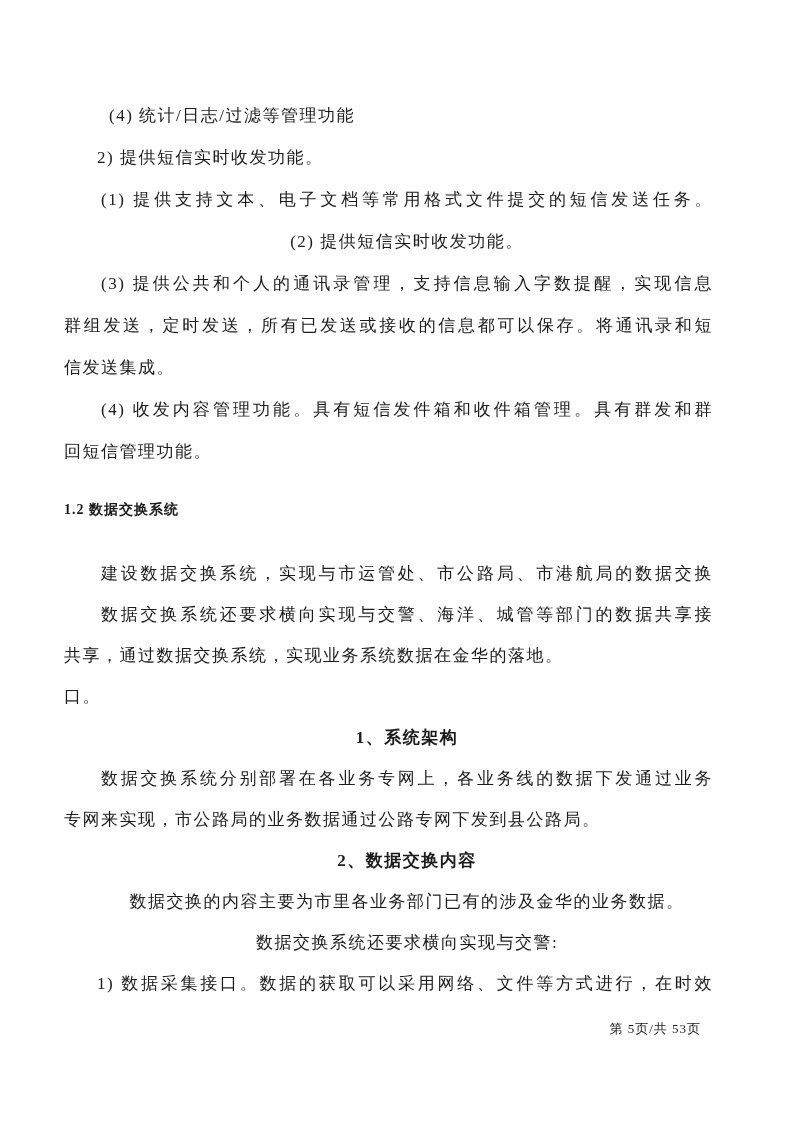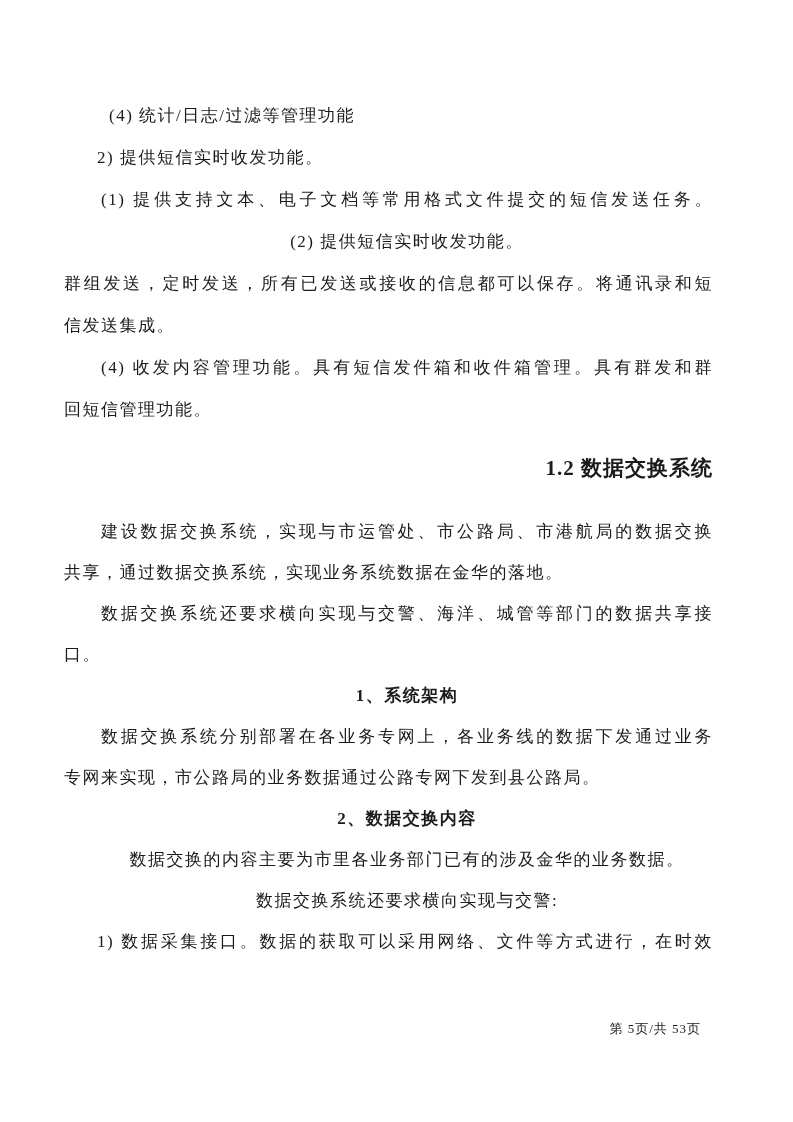--- a/index.html
+++ b/index.html
@@ -38,28 +38,27 @@
     text-align-last: justify;
     -moz-text-align-last: justify;
   }
   
   .i0  { padding-left: 0; }
   .i33 { padding-left: 33px; }
   .i37 { padding-left: 37px; text-align: center; }
   .i45 { padding-left: 45px; }
   .bold { font-weight: bold; }
   .heading {
-    font-size: 21px;
+    font-size: 14px;
     font-weight: bold;
     line-height: 42px;
     letter-spacing: 1px;
     margin-top: 16px;
     margin-bottom: 22px;
     white-space: nowrap;
-    text-align: right;
   }
   .footer {
     position: absolute;
     top: 1018px;
     right: 92px;
     font-size: 13px;
     letter-spacing: 1px;
     line-height: 22px;
     white-space: nowrap;
   }
@@ -68,32 +67,33 @@
 <body>
 
 <div class="page">
   <div class="content">
 
     <div class="group1">
       <div class="ln i45">(4) 统计/日志/过滤等管理功能</div>
       <div class="ln i33">2) 提供短信实时收发功能。</div>
       <div class="ln i37 just">(1) 提供支持文本、电子文档等常用格式文件提交的短信发送任务。</div>
       <div class="ln i37">(2) 提供短信实时收发功能。</div>
+      <div class="ln i37 just">(3) 提供公共和个人的通讯录管理，支持信息输入字数提醒，实现信息</div>
       <div class="ln i0 just">群组发送，定时发送，所有已发送或接收的信息都可以保存。将通讯录和短</div>
       <div class="ln i0">信发送集成。</div>
       <div class="ln i37 just">(4) 收发内容管理功能。具有短信发件箱和收件箱管理。具有群发和群</div>
       <div class="ln i0">回短信管理功能。</div>
     </div>
 
     <div class="heading">1.2 数据交换系统</div>
 
     <div class="group2">
       <div class="ln i37 just">建设数据交换系统，实现与市运管处、市公路局、市港航局的数据交换</div>
+      <div class="ln i37 just">数据交换系统还要求横向实现与交警、海洋、城管等部门的数据共享接</div>
       <div class="ln i0">共享，通过数据交换系统，实现业务系统数据在金华的落地。</div>
-      <div class="ln i37 just">数据交换系统还要求横向实现与交警、海洋、城管等部门的数据共享接</div>
       <div class="ln i0">口。</div>
       <div class="ln i37 bold">1、系统架构</div>
       <div class="ln i37 just">数据交换系统分别部署在各业务专网上，各业务线的数据下发通过业务</div>
       <div class="ln i0">专网来实现，市公路局的业务数据通过公路专网下发到县公路局。</div>
       <div class="ln i37 bold">2、数据交换内容</div>
       <div class="ln i37">数据交换的内容主要为市里各业务部门已有的涉及金华的业务数据。</div>
       <div class="ln i37">数据交换系统还要求横向实现与交警:</div>
       <div class="ln i33 just">1) 数据采集接口。数据的获取可以采用网络、文件等方式进行，在时效</div>
     </div>
 

